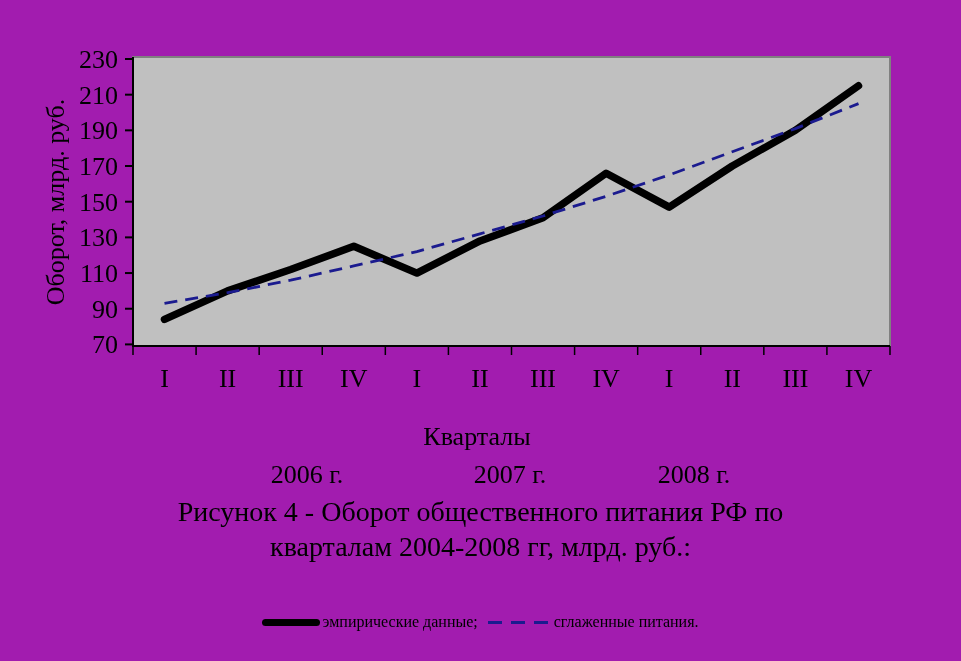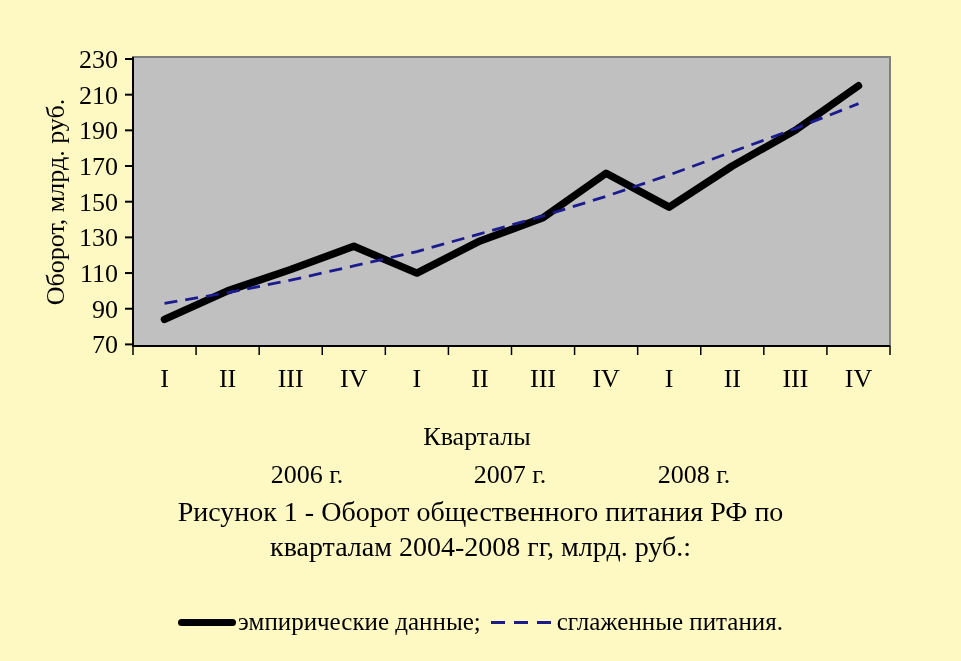--- a/index.html
+++ b/index.html
@@ -1,35 +1,35 @@
 <!DOCTYPE html>
 <html><head>
 <meta charset="utf-8">
 <title>Рисунок 1</title>
 <style>
   html,body{margin:0;padding:0;background:#fff;}
   .stage{
     position:relative;
     width:961px;height:661px;
-    background:#fef9c3;
+    background:#a21caf;
     font-family:"Liberation Serif","DejaVu Serif",serif;
     color:#000;
     overflow:hidden;
   }
   #chart-svg{position:absolute;left:0;top:0;}
   .caption{
     position:absolute;left:0;top:494px;width:961px;
     text-align:center;
     font-size:28px;line-height:35px;
     color:#000;
   }
   .legend{
     position:absolute;left:0;top:601px;width:961px;height:42px;
     display:flex;justify-content:center;align-items:center;
-    font-size:25px;
+    font-size:16px;
   }
   .swatch-solid{
     width:58px;height:7px;border-radius:4px;
     margin-right:2px;flex:0 0 auto;
   }
   .swatch-dashed{
     width:64px;height:3px;
     margin:0 2px 0 10px;flex:0 0 auto;
   }
   .legend-label{white-space:pre;}
@@ -89,21 +89,21 @@
       <text x="795.375" y="387" text-anchor="middle" font-size="26" font-family="&quot;Liberation Serif&quot;,&quot;DejaVu Serif&quot;,serif" fill="#000">III</text>
       <text x="858.4583333333334" y="387" text-anchor="middle" font-size="26" font-family="&quot;Liberation Serif&quot;,&quot;DejaVu Serif&quot;,serif" fill="#000">IV</text>
       <text x="477" y="445" text-anchor="middle" font-size="26" font-family="&quot;Liberation Serif&quot;,&quot;DejaVu Serif&quot;,serif" fill="#000">Кварталы</text>
       <text x="307" y="483" text-anchor="middle" font-size="26" font-family="&quot;Liberation Serif&quot;,&quot;DejaVu Serif&quot;,serif" fill="#000">2006 г.</text>
       <text x="510" y="483" text-anchor="middle" font-size="26" font-family="&quot;Liberation Serif&quot;,&quot;DejaVu Serif&quot;,serif" fill="#000">2007 г.</text>
       <text x="694" y="483" text-anchor="middle" font-size="26" font-family="&quot;Liberation Serif&quot;,&quot;DejaVu Serif&quot;,serif" fill="#000">2008 г.</text>
       <text x="64" y="202" text-anchor="middle" font-size="26" font-family="&quot;Liberation Serif&quot;,&quot;DejaVu Serif&quot;,serif" fill="#000" transform="rotate(-90 64 202)">Оборот, млрд. руб.</text>
     </svg>
 
   <div class="caption">
-    <div>Рисунок 1 - Оборот общественного питания РФ по</div>
+    <div>Рисунок 4 - Оборот общественного питания РФ по</div>
     <div>кварталам 2004-2008 гг, млрд. руб.:</div>
   </div>
 
   <div class="legend" id="legend">
       <div class="swatch-solid" style="background: rgb(0, 0, 0);"></div>
       <span class="legend-label">эмпирические данные;</span>
       <div class="swatch-dashed" style="background: repeating-linear-gradient(90deg, rgb(27, 27, 143) 0px, rgb(27, 27, 143) 14px, transparent 14px, transparent 23px);"></div>
       <span class="legend-label">сглаженные питания.</span>
     </div>
 

